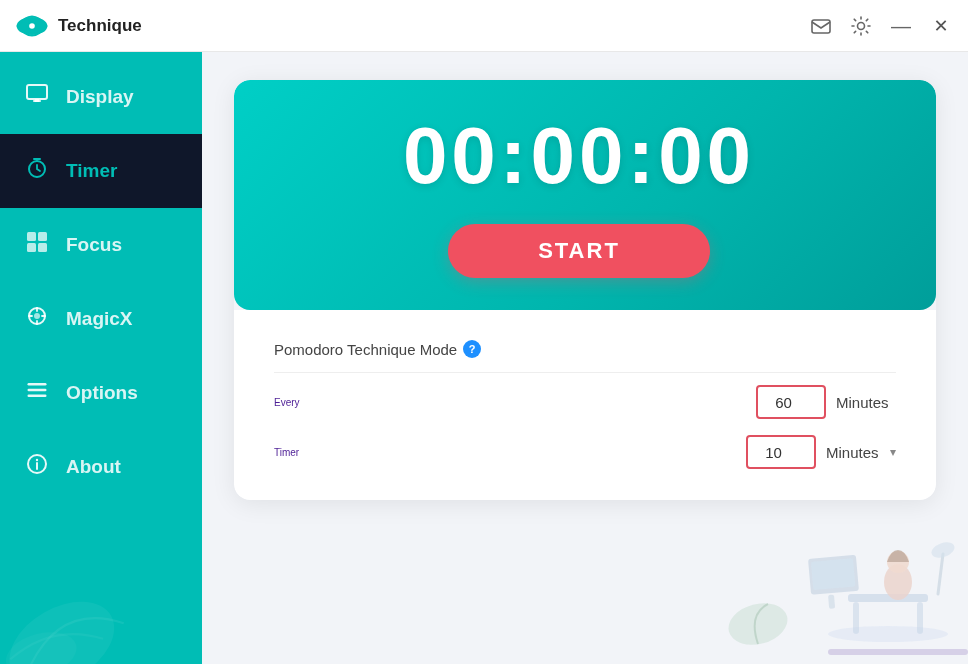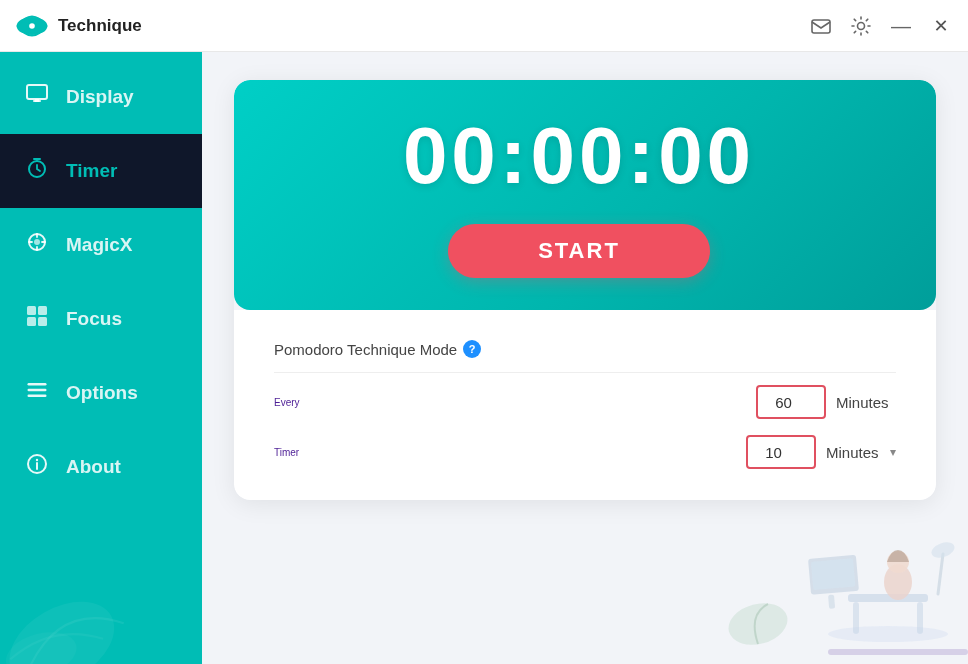--- a/index.html
+++ b/index.html
@@ -333,38 +333,38 @@
           <path d="M11 8v4l3 2" stroke="#00bdb5" stroke-width="1.8" stroke-linecap="round"></path>
           <path d="M8 2h6" stroke="#00bdb5" stroke-width="2" stroke-linecap="round"></path>
         </svg>
       </span>
       <span class="sidebar-label">Timer</span>
     </div>
 
     <div class="sidebar-item">
       <span class="sidebar-icon">
         <svg width="22" height="22" viewBox="0 0 22 22" fill="none" xmlns="http://www.w3.org/2000/svg">
-          <circle cx="11" cy="11" r="8" stroke="currentColor" stroke-width="2"></circle>
-          <circle cx="11" cy="11" r="3" fill="currentColor" opacity="0.7"></circle>
-          <path d="M11 3v3M11 16v3M3 11h3M16 11h3" stroke="currentColor" stroke-width="1.8" stroke-linecap="round"></path>
-        </svg>
-      </span>
-      <span class="sidebar-label">MagicX</span>
-    </div>
-
-    <div class="sidebar-item">
-      <span class="sidebar-icon">
-        <svg width="22" height="22" viewBox="0 0 22 22" fill="none" xmlns="http://www.w3.org/2000/svg">
           <rect x="1" y="1" width="9" height="9" rx="1.5" fill="currentColor" opacity="0.8"></rect>
           <rect x="12" y="1" width="9" height="9" rx="1.5" fill="currentColor" opacity="0.8"></rect>
           <rect x="1" y="12" width="9" height="9" rx="1.5" fill="currentColor" opacity="0.8"></rect>
           <rect x="12" y="12" width="9" height="9" rx="1.5" fill="currentColor" opacity="0.8"></rect>
         </svg>
       </span>
       <span class="sidebar-label">Focus</span>
+    </div>
+
+    <div class="sidebar-item">
+      <span class="sidebar-icon">
+        <svg width="22" height="22" viewBox="0 0 22 22" fill="none" xmlns="http://www.w3.org/2000/svg">
+          <circle cx="11" cy="11" r="8" stroke="currentColor" stroke-width="2"></circle>
+          <circle cx="11" cy="11" r="3" fill="currentColor" opacity="0.7"></circle>
+          <path d="M11 3v3M11 16v3M3 11h3M16 11h3" stroke="currentColor" stroke-width="1.8" stroke-linecap="round"></path>
+        </svg>
+      </span>
+      <span class="sidebar-label">MagicX</span>
     </div>
 
     <div class="sidebar-item">
       <span class="sidebar-icon">
         <svg width="22" height="22" viewBox="0 0 22 22" fill="none" xmlns="http://www.w3.org/2000/svg">
           <rect x="1.5" y="4" width="19" height="2.5" rx="1.25" fill="currentColor"></rect>
           <rect x="1.5" y="9.75" width="19" height="2.5" rx="1.25" fill="currentColor"></rect>
           <rect x="1.5" y="15.5" width="19" height="2.5" rx="1.25" fill="currentColor"></rect>
         </svg>
       </span>

